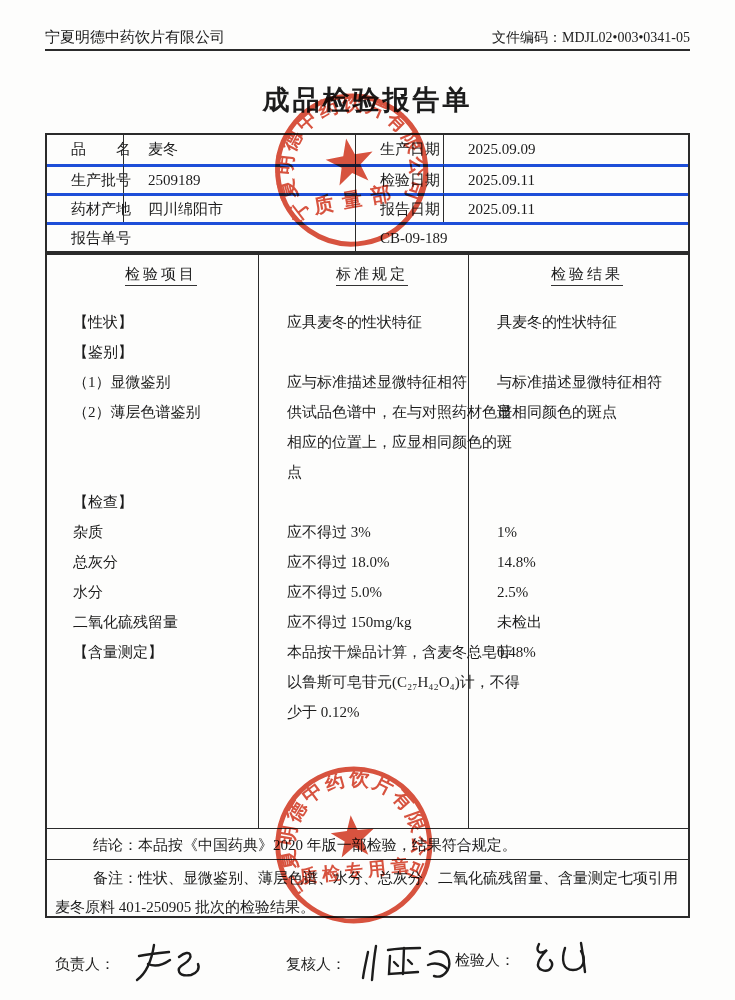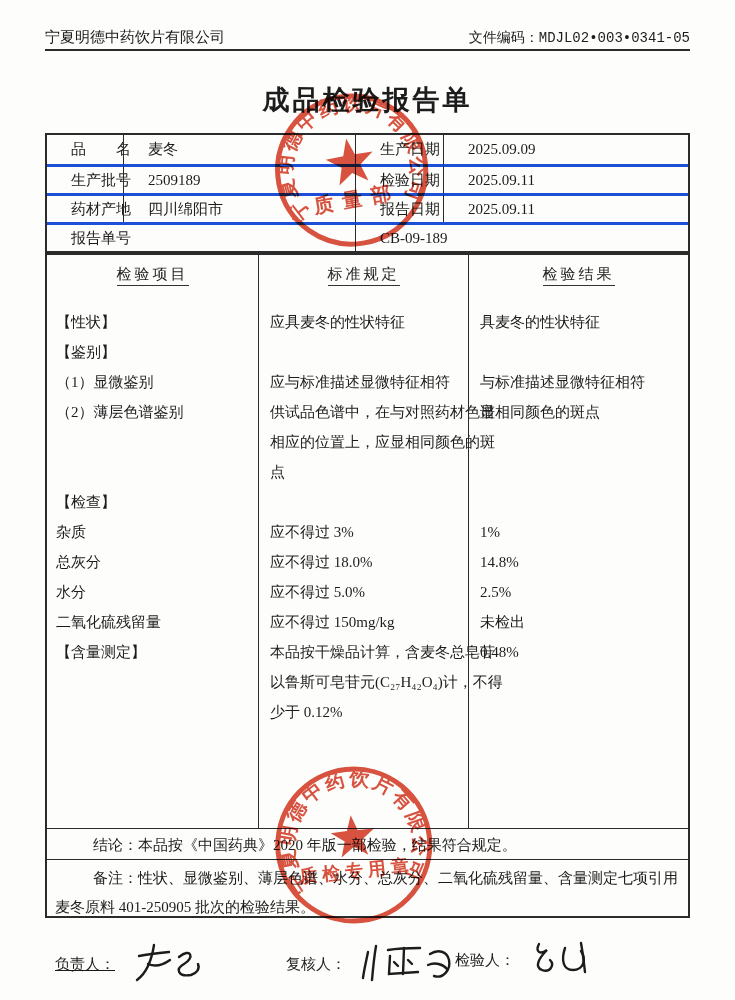--- a/index.html
+++ b/index.html
@@ -5,60 +5,60 @@
   html,body{margin:0;padding:0;}
   body{
     width:735px;height:1000px;background:#fdfdfc;position:relative;
     font-family:"Liberation Serif","DejaVu Serif",serif;color:#1c1c1c;
     overflow:hidden;
   }
   .page{position:absolute;inset:0;}
   
   .page-header{position:absolute;top:28px;left:45px;width:645px;display:flex;
     justify-content:space-between;align-items:flex-end;font-size:15px;}
-  .doc-code{font-size:14px;font-family:Liberation Mono, monospace;}
+  .doc-code{font-size:14px;}
   .header-rule{position:absolute;top:49px;left:45px;width:645px;height:2px;background:#2b2b2b;}
   
   .title{position:absolute;top:82px;left:0;width:735px;text-align:center;
     font-size:27px;font-weight:bold;letter-spacing:3px;}
   
   .info-table{position:absolute;top:133px;left:45px;width:645px;height:120px;
     border:2px solid #2b2b2b;box-sizing:border-box;display:grid;
     grid-template-columns:76px 232px 88px 1fr;grid-auto-rows:29px;font-size:15px;}
   .cell{display:flex;align-items:center;padding-left:24px;white-space:nowrap;box-sizing:border-box;}
   .bl{border-left:1px solid #2b2b2b;}
   .bt{border-top:3px solid #1d4ed8;}
   .span2a{grid-column:1 / 3;}
   .span2b{grid-column:3 / 5;}
   
   .report-frame{position:absolute;top:253px;left:45px;width:645px;height:665px;
     border:2px solid #2b2b2b;box-sizing:border-box;display:flex;flex-direction:column;
     background:transparent;}
   .main-grid{display:grid;grid-template-columns:211px 210px 1fr;flex:0 0 573px;box-sizing:border-box;}
-  .mcol{box-sizing:border-box;}
+  .mcol{box-sizing:border-box;padding-left:17px;}
   .mcol.b{border-left:1.5px solid #2b2b2b;}
   .mhead{height:52px;display:flex;justify-content:center;padding-top:10px;box-sizing:border-box;font-size:15px;}
   .mhead span{border-bottom:1px solid #333;letter-spacing:3px;height:20px;}
   .line{height:30px;line-height:30px;font-size:15px;padding-left:9px;white-space:nowrap;overflow:visible;}
   .mcol2 .line,.mcol3 .line{padding-left:11px;}
   .conclusion{border-top:1.5px solid #2b2b2b;font-size:15px;line-height:30px;height:31px;
     box-sizing:border-box;padding:1px 8px 0;text-indent:38px;white-space:nowrap;}
   .conclusion b,.remark b{font-weight:normal;}
   .remark{border-top:1.5px solid #2b2b2b;flex:1;font-size:15px;line-height:29px;
     padding:4px 8px 0;text-indent:38px;box-sizing:border-box;}
   
   .stamp{position:absolute;mix-blend-mode:multiply;opacity:.9;}
   .stamp-top{top:80px;left:262px;transform:rotate(-10deg);}
   .stamp-bottom{top:755px;left:264px;transform:rotate(-6deg);}
   
   .sign-row{position:absolute;top:930px;left:45px;width:645px;height:55px;font-size:15px;}
   .sig-group{position:absolute;display:flex;align-items:center;}
   .sig-label{white-space:nowrap;}
   .sig-group svg{margin-left:12px;}
-  .g1{left:10px;top:12px;text-decoration:underline;}
+  .g1{left:10px;top:12px;}
   .g2{left:241px;top:10px;font-family:Liberation Mono, monospace;}
   .g3{left:410px;top:8px;}
 </style>
 </head>
 <body>
 
 <div class="page">
 
   <div class="page-header">
     <span>宁夏明德中药饮片有限公司</span>

